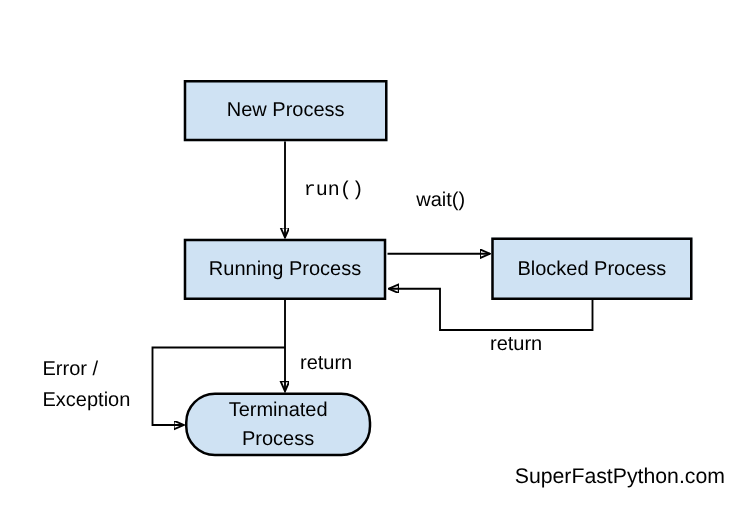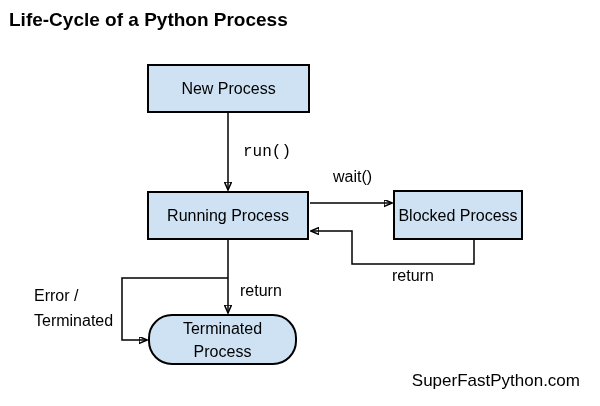--- a/index.html
+++ b/index.html
@@ -29,46 +29,45 @@
     position:absolute;
     background:var(--box-fill);
     border:2px solid var(--box-border);
     box-sizing:border-box;
     display:flex;align-items:center;justify-content:center;
     text-align:center;
     font-size:16px;line-height:23px;
   }
   .node-new{left:147px;top:64px;width:163px;height:49px;}
   .node-running{left:147px;top:191px;width:162px;height:49px;}
-  .node-blocked{left:393px;top:190px;width:130px;height:50px;}
+  .node-blocked{left:393px;top:190px;width:161px;height:50px;}
   .node-terminated{left:148px;top:314px;width:149px;height:51px;border-radius:24px;}
   .node-terminated .node-label{max-width:110px;}
   .edge-label{
     position:absolute;
     font-size:16px;line-height:20px;
     white-space:nowrap;
   }
   .lbl-run{left:243px;top:142px;font-family:Liberation Mono, monospace;}
-  .lbl-wait{left:333px;top:167px;}
+  .lbl-wait{left:333px;top:151px;}
   .lbl-return-blocked{left:392px;top:266px;}
   .lbl-return-running{left:240px;top:281px;}
   .lbl-error{left:34px;top:283px;white-space:pre-line;line-height:25px;}
   .watermark{
     position:absolute;right:20px;top:371px;
     font-size:17px;
     white-space:nowrap;
     margin-left:10px;
   }
 </style>
 </head>
 <body>
 
 <div class="canvas">
 
-  <div class="title">Life-Cycle of a Python Process</div>
 
   <svg class="connectors" viewBox="0 0 600 406" xmlns="http://www.w3.org/2000/svg">
     <defs>
       <marker id="ah" markerWidth="9" markerHeight="8" refX="8" refY="3.5" orient="auto" markerUnits="userSpaceOnUse">
         <path d="M0,0 L8,3.5 L0,7 Z" fill="#000000" stroke="none"></path>
       </marker>
     </defs>
     <path d="M228,113 L228,190" marker-end="url(#ah)"></path>
     <path d="M310,203 L392,203" marker-end="url(#ah)"></path>
     <path d="M474,240 L474,264 L352,264 L352,231 L311,231" marker-end="url(#ah)"></path>
@@ -87,17 +86,17 @@
   </div>
   <div class="node node-terminated">
     <span class="node-label">Terminated Process</span>
   </div>
 
   <div class="edge-label lbl-run">run()</div>
   <div class="edge-label lbl-wait">wait()</div>
   <div class="edge-label lbl-return-blocked">return</div>
   <div class="edge-label lbl-return-running">return</div>
   <div class="edge-label lbl-error">Error /
-Terminated</div>
+Exception</div>
 
   <div class="watermark">SuperFastPython.com</div>
 
 </div>
 
 </body></html>

